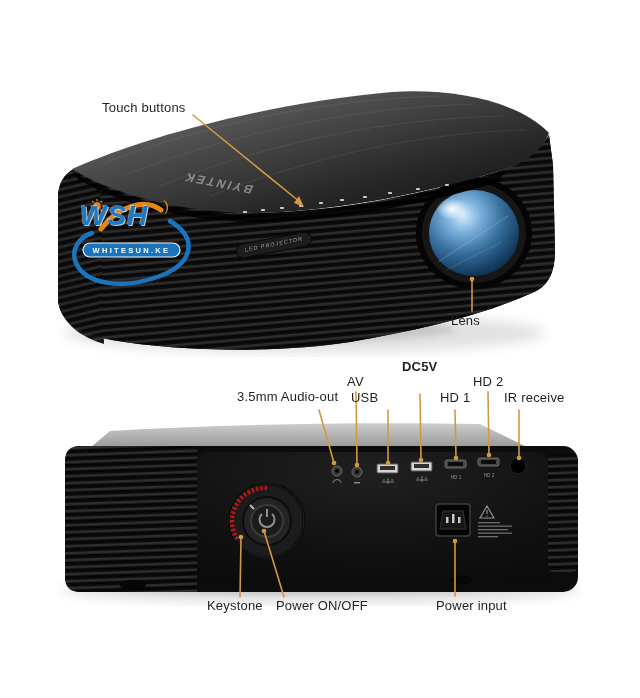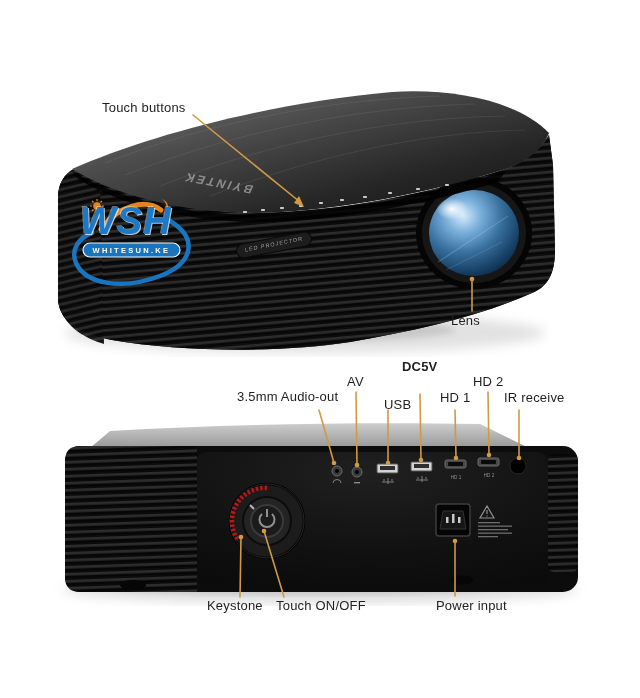--- a/index.html
+++ b/index.html
@@ -7,21 +7,21 @@
          font-family:"Liberation Sans",sans-serif;}
   #artwork{position:absolute;left:0;top:0;z-index:0;}
   .lbl{position:absolute;z-index:2;font-size:13px;color:#1f1f1f;white-space:nowrap;
        letter-spacing:.2px;}
   .brand{position:absolute;z-index:2;left:160px;top:176px;width:116px;text-align:center;
          transform:rotate(191deg) skewX(-14deg);font-size:12px;font-weight:bold;
          letter-spacing:2.5px;color:#c3c3c3;opacity:.6;}
   .badge-text{position:absolute;z-index:2;left:239px;top:241px;width:70px;text-align:center;
          transform:rotate(-11deg) skewX(-6deg);font-size:5.5px;color:#9c9c9c;
          letter-spacing:1px;}
-  .wm-brand{position:absolute;z-index:3;left:80px;top:202px;font-size:38px;font-weight:bold;
+  .wm-brand{position:absolute;z-index:3;left:80px;top:202px;font-size:28px;font-weight:bold;
          font-style:italic;color:#1a7ac9;letter-spacing:1px;line-height:1;
          text-shadow:1px 1px 0 rgba(255,255,255,.75), -1px -1px 0 rgba(255,255,255,.4);}
   .wm-site{position:absolute;z-index:3;left:83px;top:244px;width:97px;height:16px;
          line-height:14px;text-align:center;font-size:7.5px;font-weight:bold;color:#fff;
          letter-spacing:2.3px;}
 </style>
 </head>
 <body>
 
 <div id="stage">
@@ -239,28 +239,28 @@
     <circle cx="264" cy="531" r="2.3"></circle>
     <circle cx="455" cy="541" r="2.3"></circle>
   </g>
 </svg>
 
 <div class="lbl" style="left:102px;top:100px;text-align:right;">Touch buttons</div>
 <div class="lbl" style="left:451px;top:313px;">Lens</div>
 
 <div class="lbl" style="left:237px;top:389px;">3.5mm Audio-out</div>
 <div class="lbl" style="left:347px;top:374px;">AV</div>
-<div class="lbl" style="left:384px;top:390px;margin-top:7px;">USB</div>
+<div class="lbl" style="left:351px;top:390px;">USB</div>
 <div class="lbl" style="left:402px;top:359px;font-weight:bold;">DC5V</div>
 <div class="lbl" style="left:440px;top:390px;">HD 1</div>
 <div class="lbl" style="left:473px;top:374px;">HD 2</div>
 <div class="lbl" style="left:504px;top:390px;">IR receive</div>
 
 <div class="lbl" style="left:207px;top:598px;">Keystone</div>
-<div class="lbl" style="left:276px;top:598px;">Touch ON/OFF</div>
+<div class="lbl" style="left:276px;top:598px;">Power ON/OFF</div>
 <div class="lbl" style="left:426px;top:598px;margin-left:10px;">Power input</div>
 
 <div class="brand">BYINTEK</div>
 <div class="badge-text">LED PROJECTOR</div>
 
 <div class="wm-brand">WSH</div>
 <div class="wm-site">WHITESUN.KE</div>
 
 </div>
 

